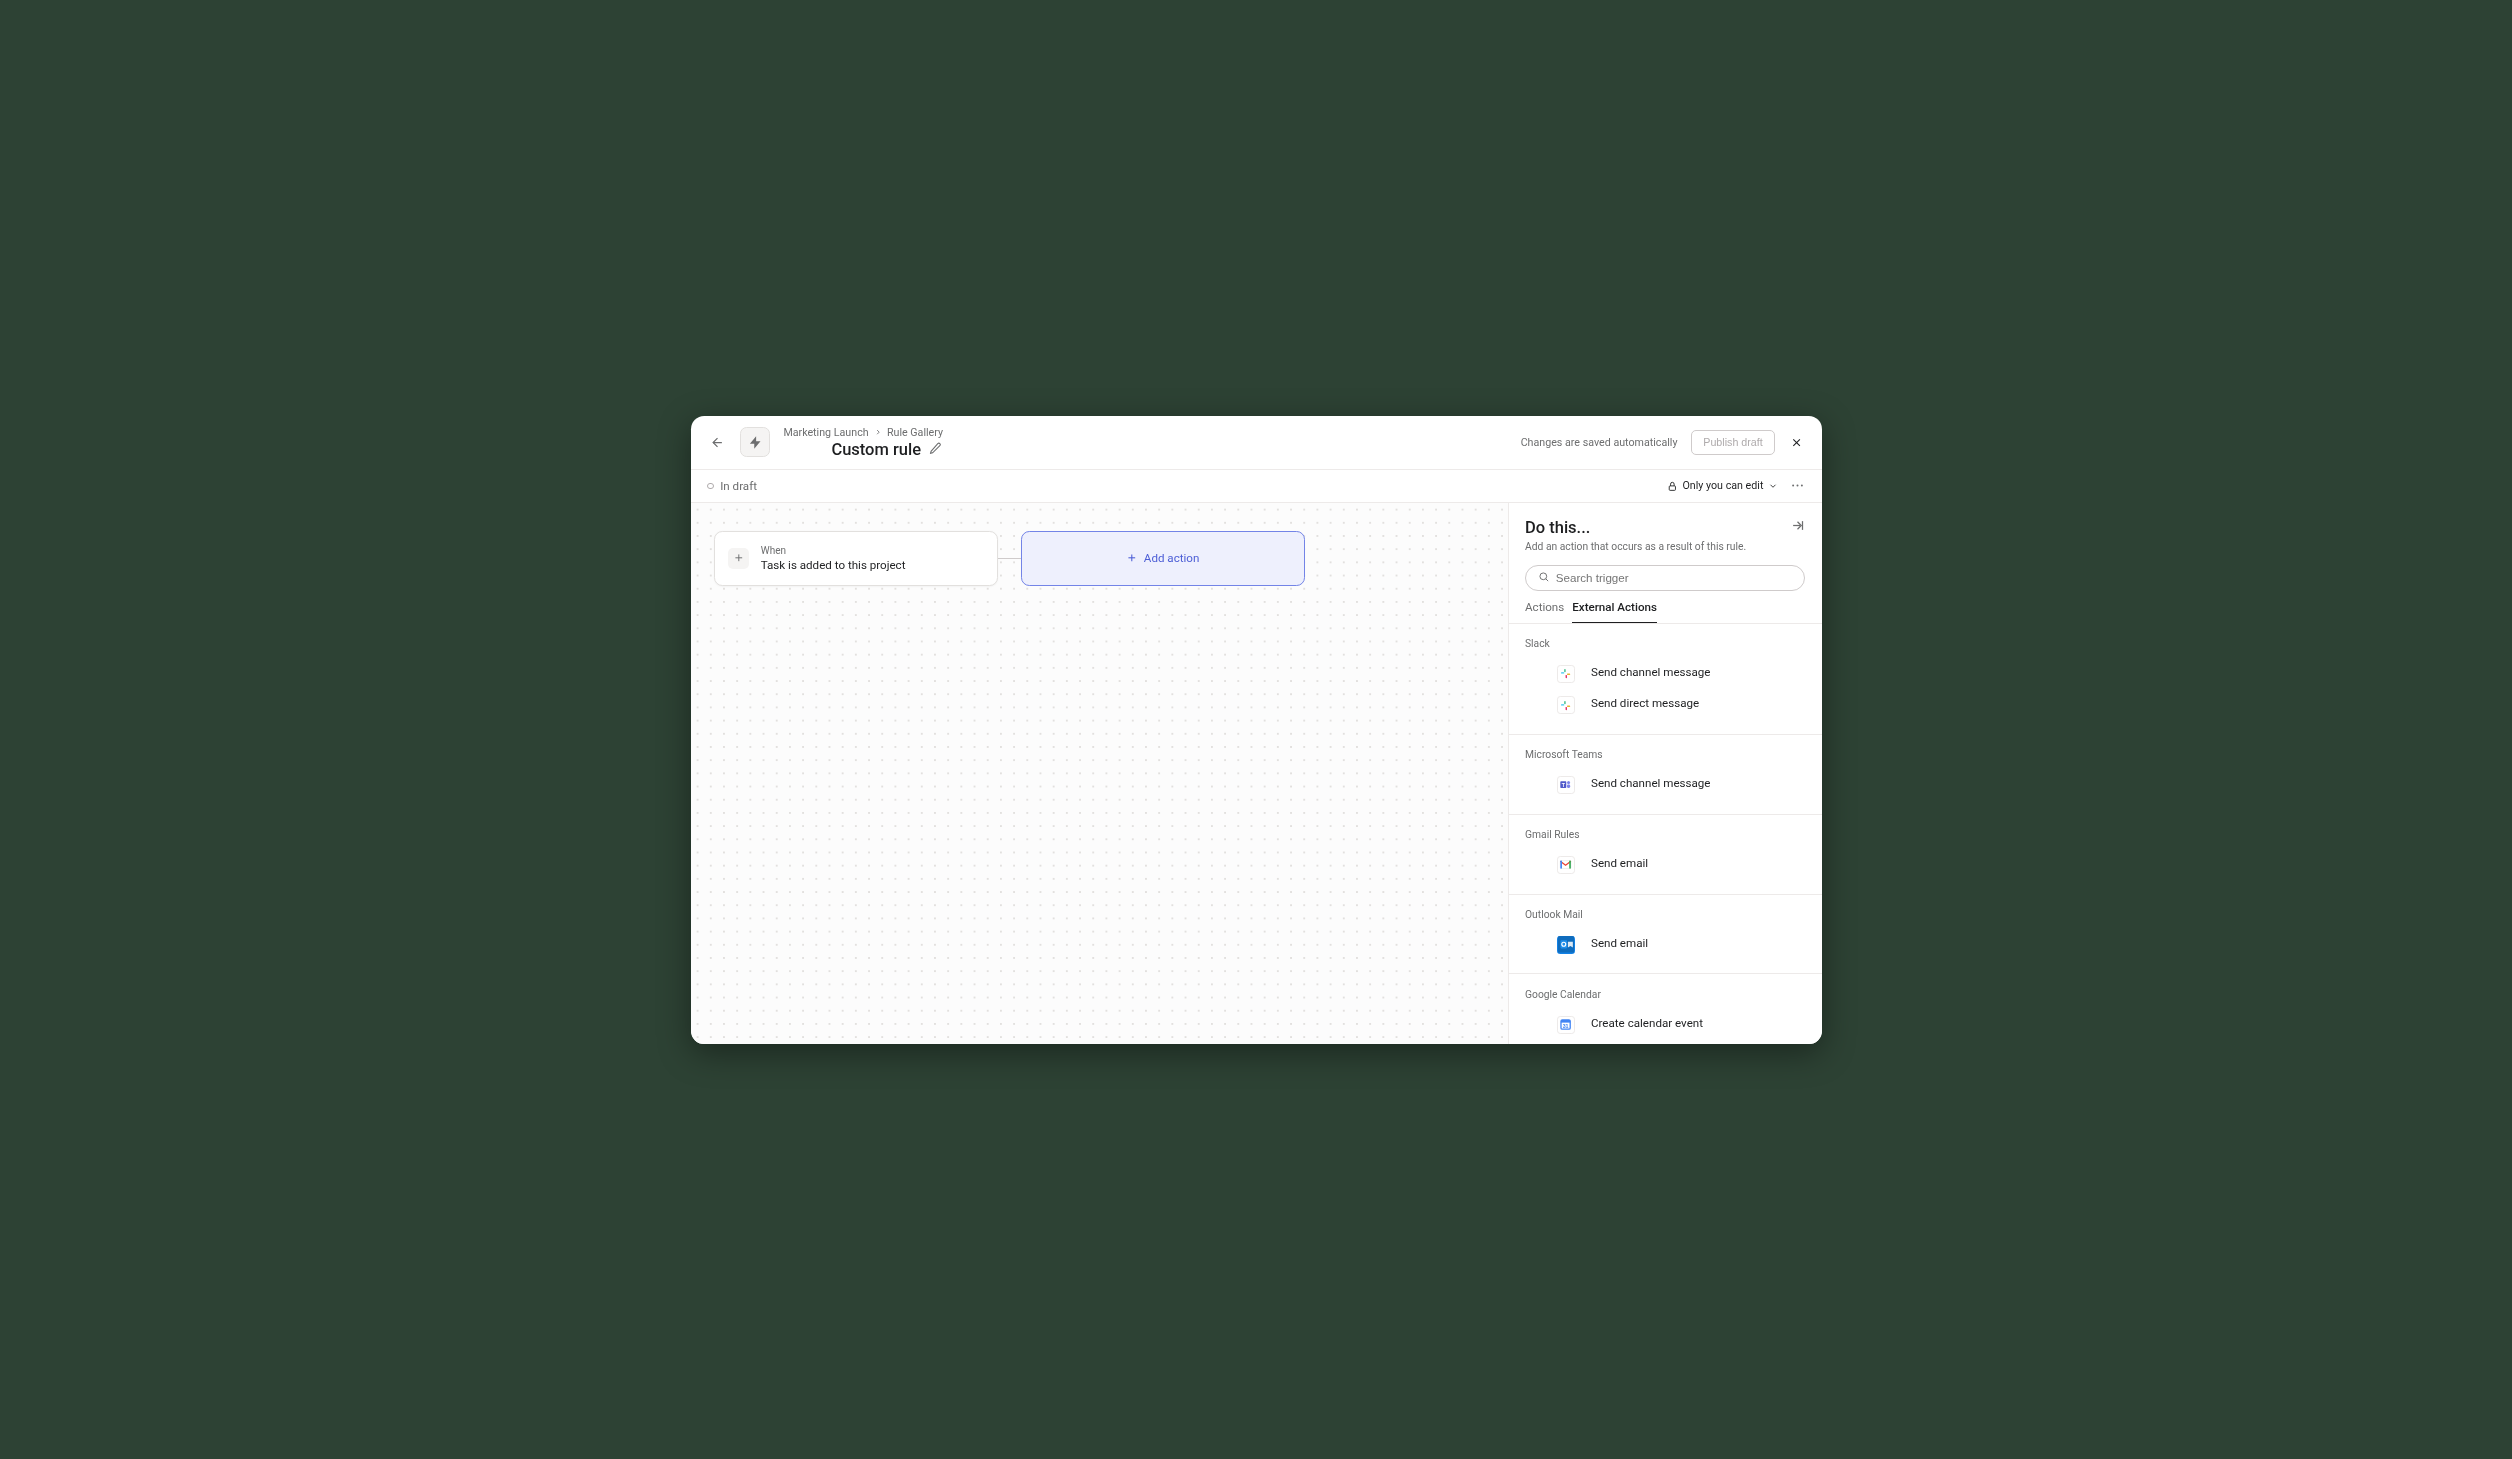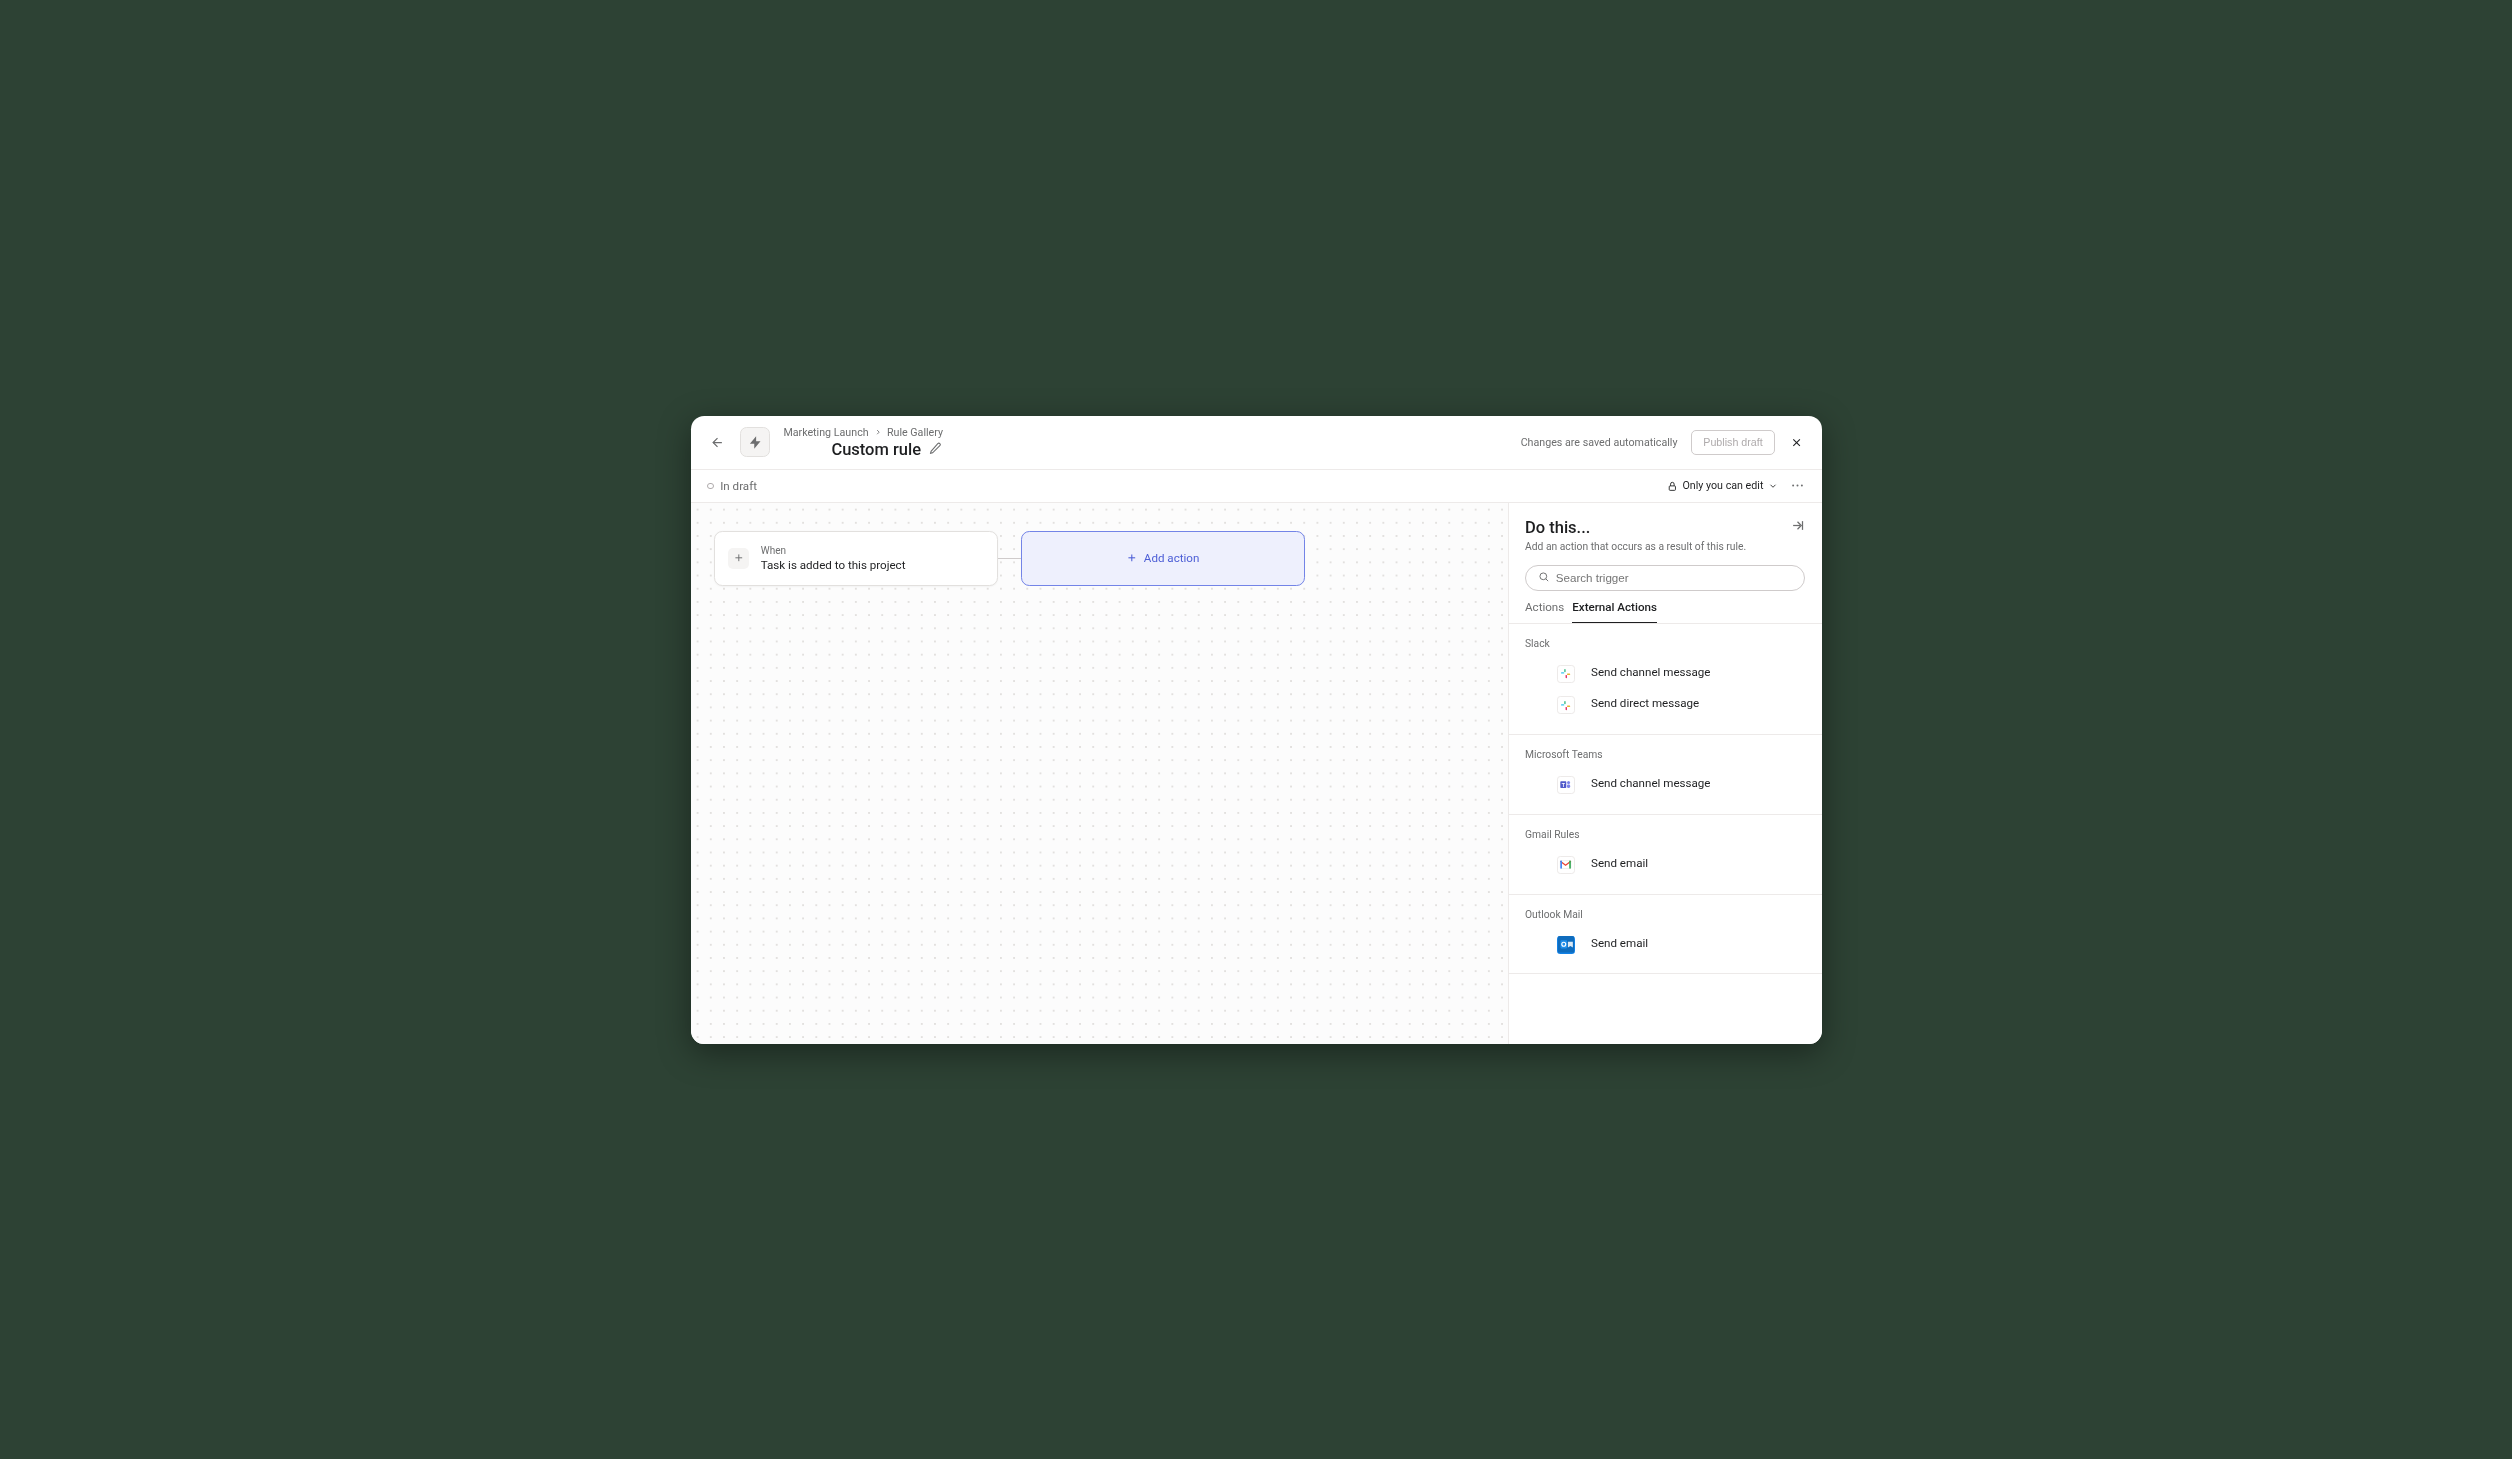--- a/index.html
+++ b/index.html
@@ -440,18 +440,31 @@
                 <svg viewBox="0 0 20 20" width="16.5" height="16.5">
                   <rect width="20" height="20" fill="#0F6CBD"></rect>
                   <rect x="3" y="5" width="8" height="10" rx="1" fill="#1F8FEB"></rect>
                   <circle cx="7" cy="10" r="2.4" fill="none" stroke="#fff" stroke-width="1.4"></circle>
                   <path d="M12 7h6v7l-3-2-3 2z" fill="#fff" opacity="0.85"></path>
                 </svg>
               </div>
               <span>Send email</span>
             </div>
           </div>
+          <div class="group">
+            <div class="group-title">Google Calendar</div>
+            <div class="action-row">
+              <div class="app-icon i-gcal">
+                <svg viewBox="0 0 20 20" width="13.2" height="13.2" style="font-size:11px">
+                  <rect x="3" y="3" width="14" height="14" rx="2" fill="#fff" stroke="#4285F4" stroke-width="2"></rect>
+                  <rect x="3" y="3" width="14" height="4" fill="#4285F4"></rect>
+                  <text x="10" y="15" font-size="8" fill="#4285F4" text-anchor="middle" font-family="Arial" font-weight="bold">31</text>
+                </svg>
+              </div>
+              <span>Create calendar event</span>
+            </div>
+          </div>
         </div>
     </div>
   </div>
 
 </div>
 
 
 </body></html>

